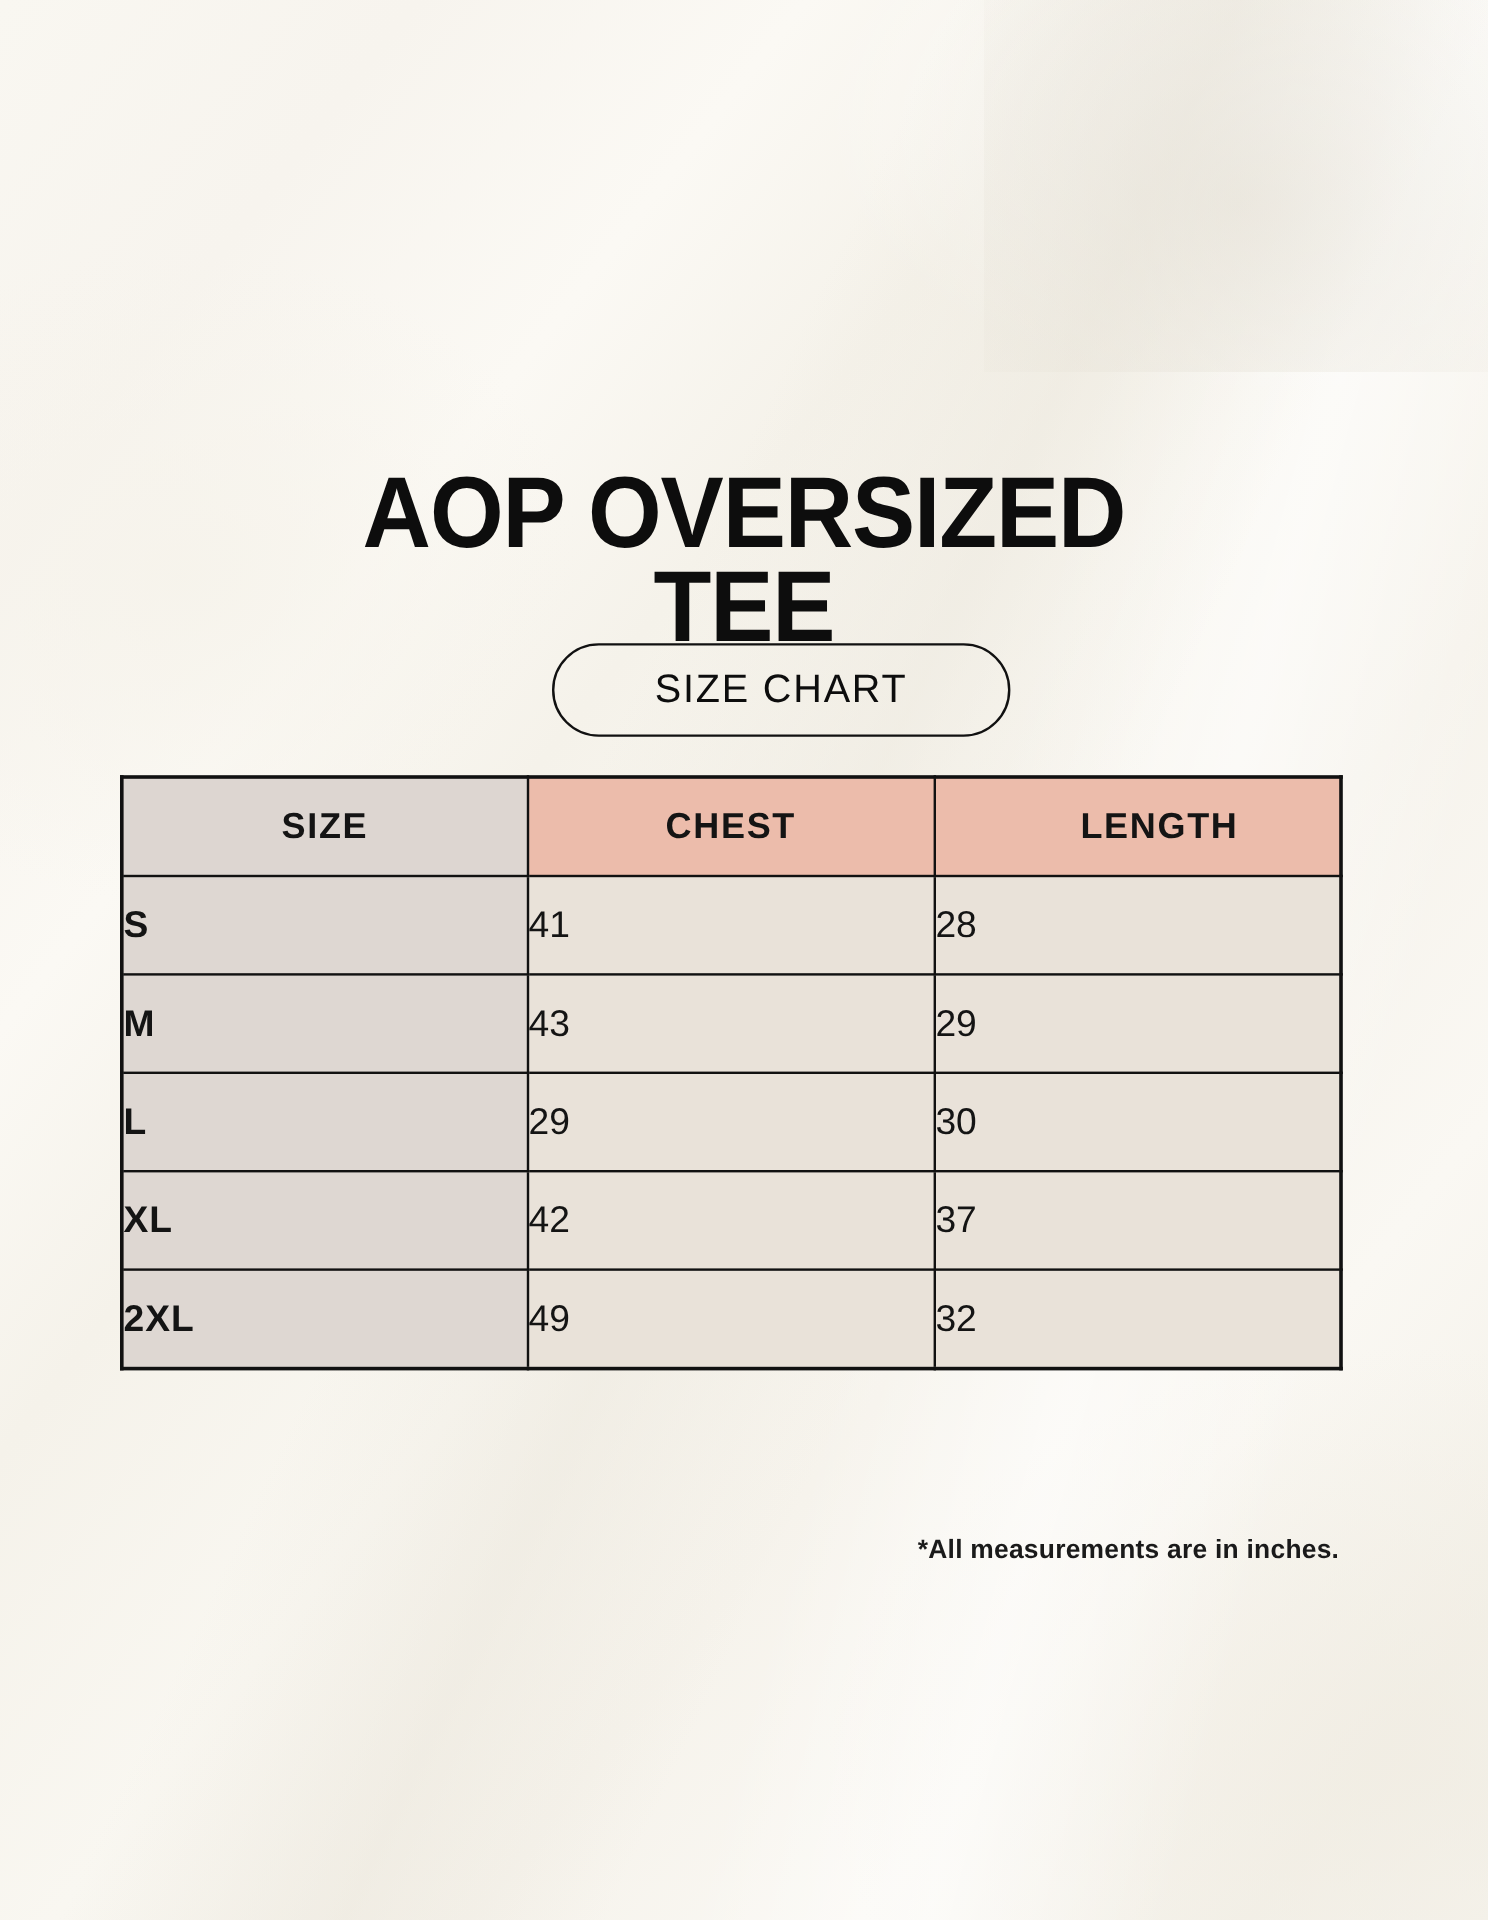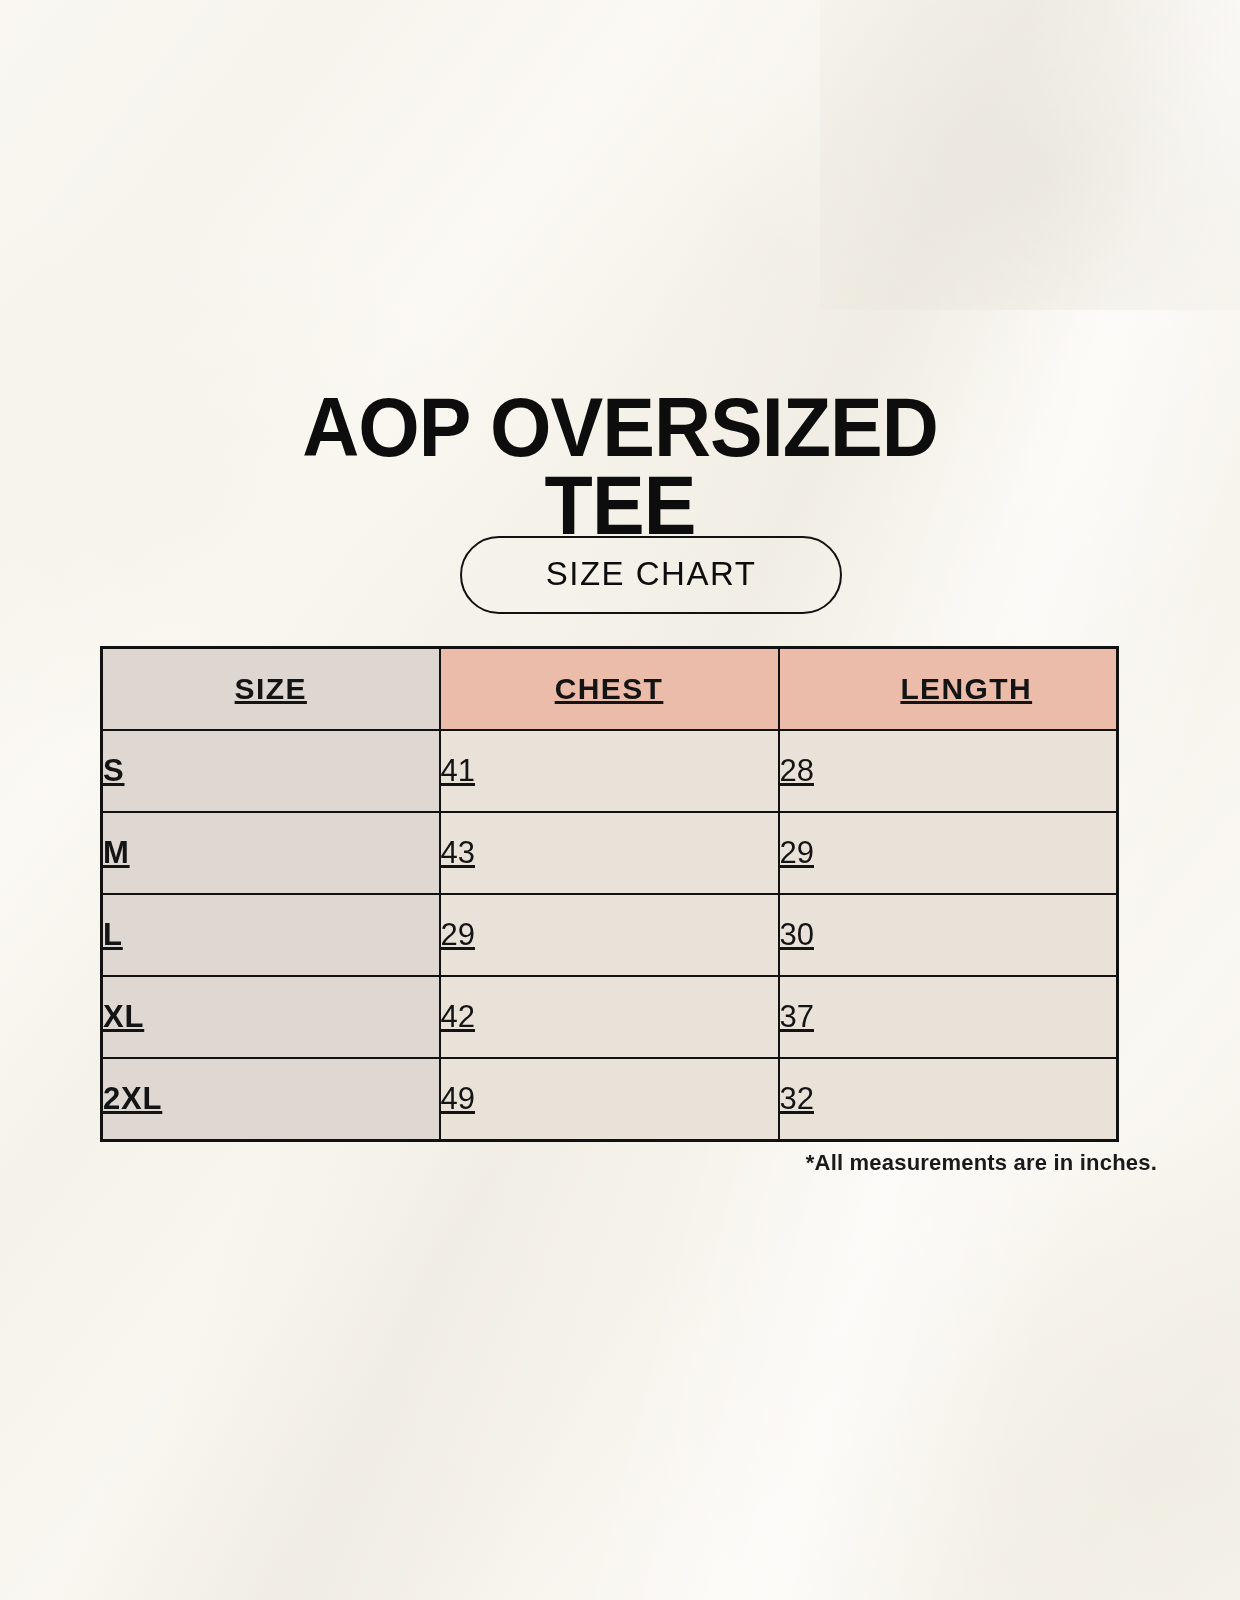--- a/index.html
+++ b/index.html
@@ -104,21 +104,20 @@
     border-collapse: collapse;
     border: 3px solid #111111;
     table-layout: fixed;
   }
   .table td, .table th {
     border: 2px solid #111111;
     padding: 0;
     height: 80px;
     font-size: 30px;
     color: #141414;
-    text-decoration: underline;
   }
   .col-size  { width: 338px; }
   .col-chest { width: 339px; }
   .col-len   { width: 339px; }
 
   thead th {
     font-weight: 700;
     font-size: 29px;
     letter-spacing: 1.4px;
     height: 82px;
@@ -135,29 +134,28 @@
   }
   tbody td.c-val {
     background: #e9e2d9;
     font-weight: 400;
     font-size: 31px;
   }
 
   
   .footnote {
     position: absolute;
-    top: 1150px;
+    top: 1278px;
     left: 0;
     width: 1116px;
     text-align: right;
     font-size: 22px;
     font-weight: 700;
     letter-spacing: 0.2px;
     color: #1a1a1a;
-    padding-left: 41px;
   }
 </style>
 </head>
 <body>
 
 <div class="canvas"></div>
 <div class="sheen"></div>
 <div class="corner-shade"></div>
 
 <div class="content">

